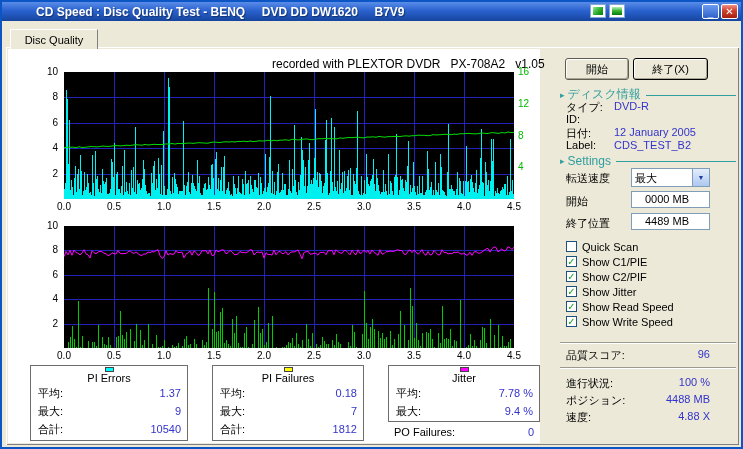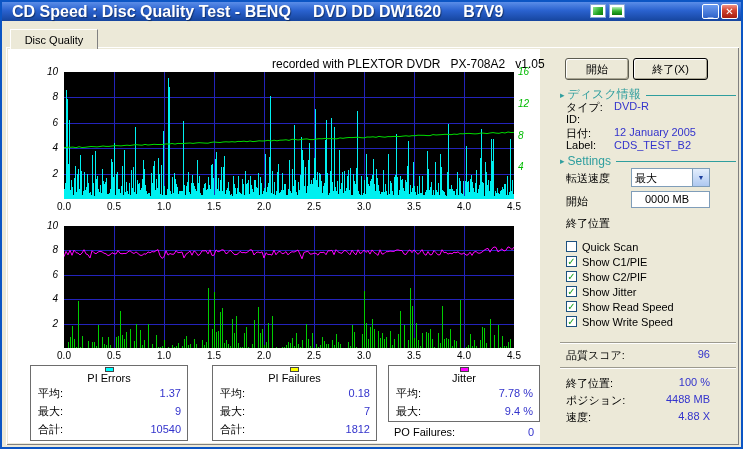--- a/index.html
+++ b/index.html
@@ -1,22 +1,22 @@
 <!DOCTYPE html>
 <html><head>
 <meta charset="utf-8">
 <style>
   html,body{margin:0;padding:0;background:#9aa0a8;}
   .window{position:relative;width:743px;height:449px;box-sizing:border-box;background:#ECE9D8;
     border:2px solid #0B55C4;font-family:"Liberation Sans","DejaVu Sans",sans-serif;overflow:hidden;}
   
   .titlebar{position:absolute;left:0;top:0;right:0;height:19px;
     background:linear-gradient(180deg,#5A8DE8 0%,#2A62CF 45%,#16459E 100%);display:flex;align-items:center;}
-  .title-text{color:#fff;font-weight:bold;font-size:16px;padding-left:10px;white-space:pre;
-    text-shadow:1px 1px 1px rgba(0,0,0,.4);}
+  .title-text{color:#fff;font-weight:bold;font-size:12px;padding-left:22px;white-space:pre;
+    text-shadow:1px 1px 1px rgba(0,0,0,.4);margin-left:12px;}
   .tb-icons{position:absolute;right:116px;top:2px;display:flex;gap:3px;}
   .tb-icon{width:16px;height:14px;border:1px solid #86A8D8;background:#fff;box-sizing:border-box;position:relative;}
   .gA{position:absolute;inset:2px;background:linear-gradient(135deg,#8FE88F 0%,#23A623 60%,#0E7A0E 100%);}
   .gB{position:absolute;inset:2px;background:linear-gradient(180deg,#B8F0B8 0%,#2FB32F 50%,#0C7A0C 100%);}
   .tb-btns{position:absolute;right:3px;top:2px;display:flex;gap:2px;}
   .tb-btn{width:17px;height:15px;border:1px solid #fff;border-radius:2px;color:#fff;display:flex;
     align-items:center;justify-content:center;font-size:10px;font-weight:bold;box-sizing:border-box;}
   .tb-btn.min{background:linear-gradient(#6C9BF0,#2E62C8);}
   .tb-btn.min span{margin-top:-6px;display:block;transform:translateY(4px);}
   .tb-btn.close{background:linear-gradient(#F09186,#D24430 40%,#A81E0F);}
@@ -25,21 +25,21 @@
     border:1px solid #808080;border-bottom:none;border-top-color:#fff;border-left-color:#fff;
     display:flex;align-items:center;justify-content:center;font-size:11px;}
   .page{position:absolute;left:4px;top:45px;width:733px;height:398px;background:#ECE9D8;
     box-shadow:inset 1px 1px 0 #fff,inset -1px -1px 0 #808080;}
   .white{position:absolute;left:6px;top:47px;width:532px;height:394px;background:#fff;}
   .chart-hd{position:absolute;left:270px;top:55px;font-size:12px;white-space:pre;color:#000;}
   
   .plot{position:absolute;}
   .plot svg{display:block;width:100%;height:100%;}
   .yticks{position:absolute;}
-  .yticks div{position:absolute;right:0;font-size:10px;line-height:12px;color:#000;font-style:italic;}
+  .yticks div{position:absolute;right:0;font-size:10px;line-height:12px;color:#000;}
   .yticks.right div{right:auto;left:2px;}
   .xticks{position:absolute;}
   .xticks div{position:absolute;transform:translateX(-50%);font-size:10px;color:#000;}
   
   .statbox{position:absolute;border:1px solid #6d6d6d;background:#fff;box-sizing:border-box;
     padding:1px 6px;font-size:11px;}
   .statbox .hd{display:flex;align-items:center;height:17px;flex-direction:column;}
   .sw{width:9px;height:9px;border:1px solid #444;box-sizing:border-box;}
   .statbox .row{display:flex;justify-content:space-between;align-items:center;height:18px;padding-left:1px;}
   .val{color:#3333CC;}
@@ -822,21 +822,21 @@
       </div>
     <div class="row">
         <span>最大:</span>
         <span class="val">9</span>
       </div>
     <div class="row">
         <span>合計:</span>
         <span class="val">10540</span>
       </div>
   </div>
-  <div class="statbox" style="left:210px;top:363px;width:165px;height:76px">
+  <div class="statbox" style="left:210px;top:363px;width:152px;height:76px">
     <div class="hd">
         <span class="sw" style="background: rgb(255, 255, 0);"></span>
         <span>PI Failures</span>
       </div>
     <div class="row">
         <span>平均:</span>
         <span class="val">0.18</span>
       </div>
     <div class="row">
         <span>最大:</span>
@@ -904,20 +904,21 @@
   <span class="fldlbl" style="top:169px">転送速度</span>
   <div class="combo" style="left:629px;top:166px;width:79px;height:19px">
     <span class="txt">最大</span>
     <span class="arrow">▼</span>
   </div>
 
   <span class="fldlbl" style="top:192px">開始</span>
   <div class="textbox" style="left:629px;top:189px;width:79px;height:17px">0000 MB</div>
 
   <span class="fldlbl" style="top:214px">終了位置</span>
+  <div class="textbox" style="left:629px;top:211px;width:79px;height:17px">4489 MB</div>
 
   <div class="cbrow" style="top:238px">
       <span class="cb">✓</span>
       <span>Quick Scan</span>
     </div>
   <div class="cbrow" style="top:253px">
       <span class="cb checked">✓</span>
       <span>Show C1/PIE</span>
     </div>
   <div class="cbrow" style="top:268px">
@@ -937,21 +938,21 @@
       <span>Show Write Speed</span>
     </div>
 
   <div class="groove" style="left:558px;top:340px;width:176px"></div>
   <div class="statusrow" style="top:346px">
       <span>品質スコア:</span>
       <span class="val">96</span>
     </div>
   <div class="groove" style="left:558px;top:365px;width:176px"></div>
   <div class="statusrow" style="top:374px">
-      <span>終了位置:</span>
+      <span>進行状況:</span>
       <span class="val">100 %</span>
     </div>
   <div class="statusrow" style="top:391px">
       <span>ポジション:</span>
       <span class="val">4488 MB</span>
     </div>
   <div class="statusrow" style="top:408px">
       <span>速度:</span>
       <span class="val">4.88 X</span>
     </div>

